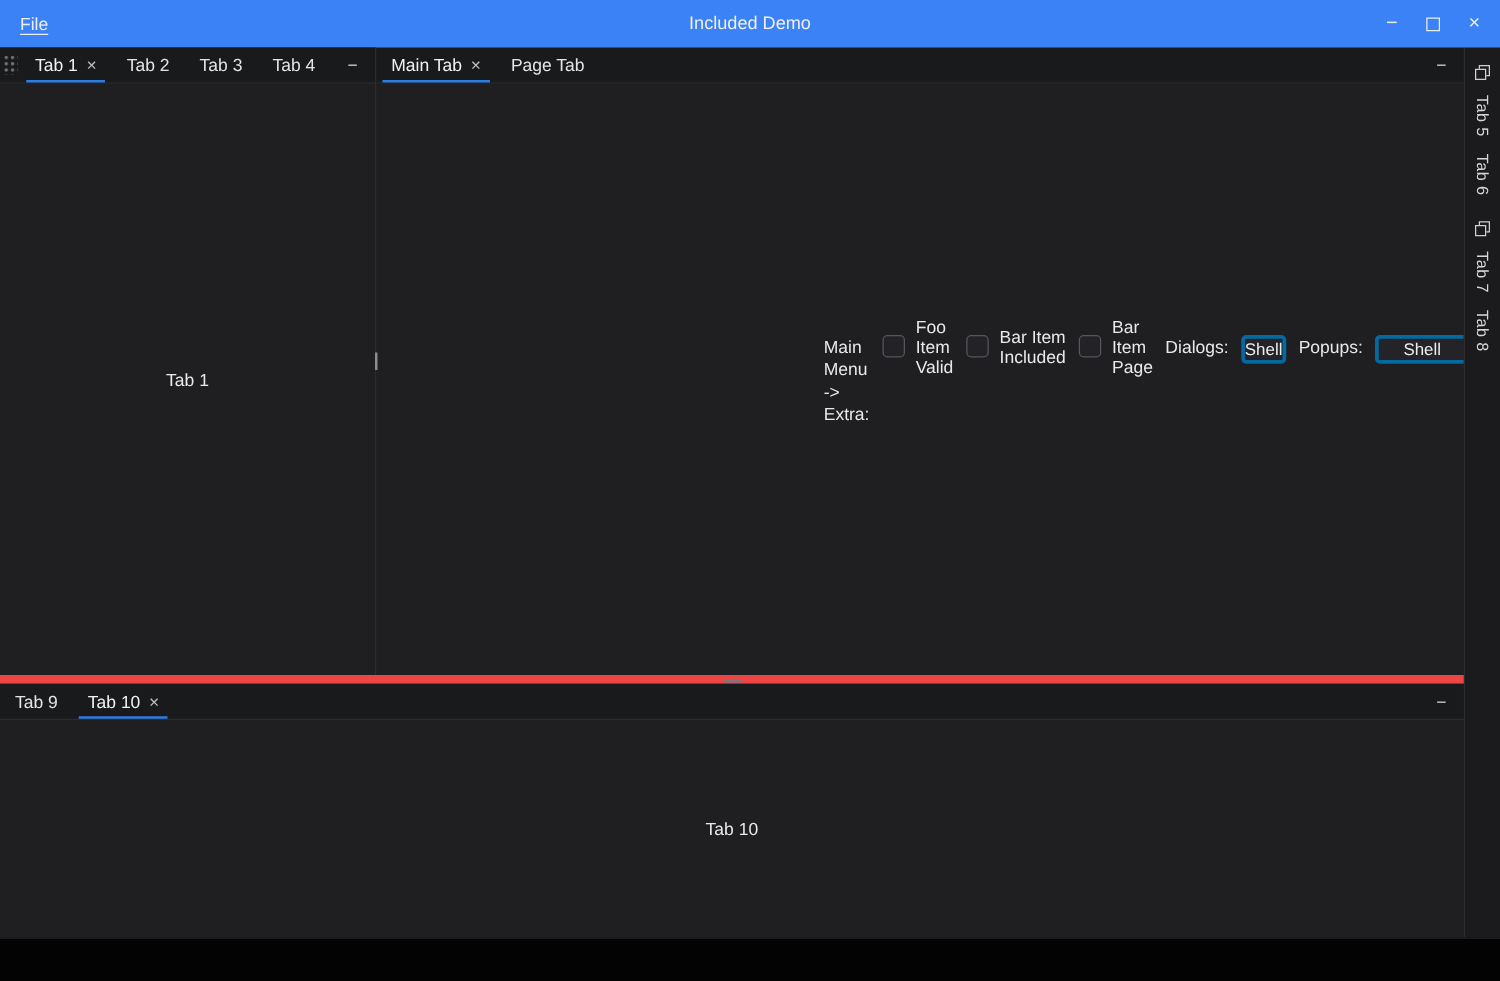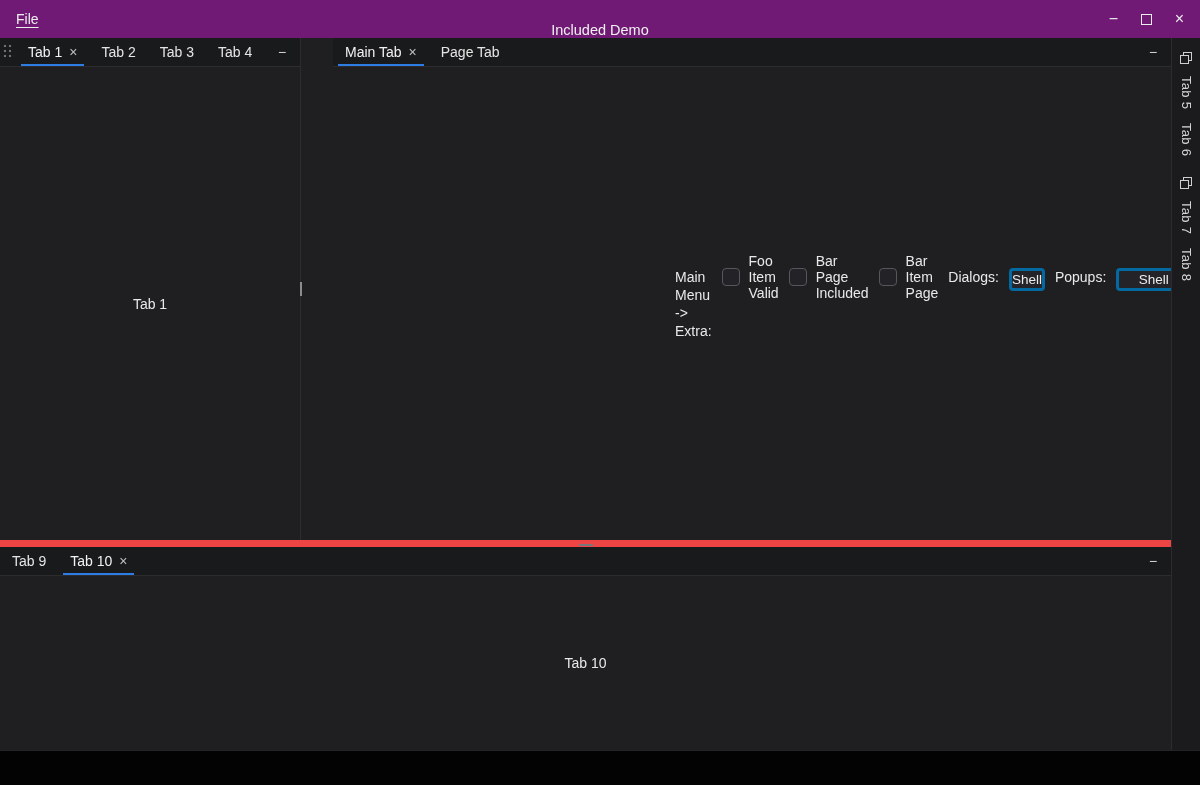--- a/index.html
+++ b/index.html
@@ -10,22 +10,22 @@
   }
   .window {
     width: 1200px; height: 785px;
     display: flex; flex-direction: column;
     background: #1f1f22; color: #e9e9ea; font-size: 14px;
     user-select: none;
   }
 
   
   .titlebar {
-    flex: 0 0 38px; background: #701a75;
-    display: flex; align-items: flex-end; position: relative; gap: 26px;
+    flex: 0 0 38px; background: #3b82f6;
+    display: flex; align-items: center; position: relative; gap: 26px;
   }
   .menu-item {
     padding: 0 16px; height: 100%;
     display: flex; align-items: center;
     text-decoration: underline; text-underline-offset: 3px;
     color: #ededee;
   }
   .window-title {
     position: absolute; left: 0; right: 0; text-align: center;
     font-size: 14.5px; color: #f0f0f1; pointer-events: none;
@@ -34,21 +34,21 @@
   .winbtn {
     width: 33px; height: 100%;
     display: flex; align-items: center; justify-content: center;
     color: #eceded; font-size: 16px;
   }
   .box-icon { width: 9px; height: 9px; border: 1px solid #eceded; display: inline-block; }
 
   
   .body { flex: 1 1 auto; display: flex; min-height: 0; }
   .main-col { flex: 1 1 auto; display: flex; flex-direction: column; min-width: 0; }
-  .top-row { flex: 0 0 502px; display: flex; min-height: 0; gap: 32px; }
+  .top-row { flex: 0 0 502px; display: flex; min-height: 0; }
 
   .panel { display: flex; flex-direction: column; min-width: 0; }
   .left-panel { flex: 0 0 300px; width: 300px; border-right: 1px solid #2c2c30; position: relative; }
   .main-panel { flex: 1 1 auto; }
   .bottom-panel { flex: 1 1 auto; border-top: 7px solid #ef4444; position: relative; display: flex; flex-direction: column; min-height: 0; }
 
   
   .tabbar {
     flex: 0 0 28px; height: 28px;
     background: #191a1c; border-bottom: 1px solid #2c2c30;
@@ -202,21 +202,21 @@
           <div class="content">
             <div class="form-col">
               <div class="form-label">Main Menu -&gt; Extra:</div>
 
               <label class="check-row">
                 <span class="checkbox"></span>
                 <span class="check-label">Foo Item Valid</span>
               </label>
               <label class="check-row">
                 <span class="checkbox"></span>
-                <span class="check-label">Bar Page Included</span>
+                <span class="check-label">Bar Item Included</span>
               </label>
               <label class="check-row">
                 <span class="checkbox"></span>
                 <span class="check-label">Bar Item Page</span>
               </label>
 
               <div class="form-label">Dialogs:</div>
               <button class="btn wide">Shell</button>
 
               <div class="form-label">Popups:</div>

